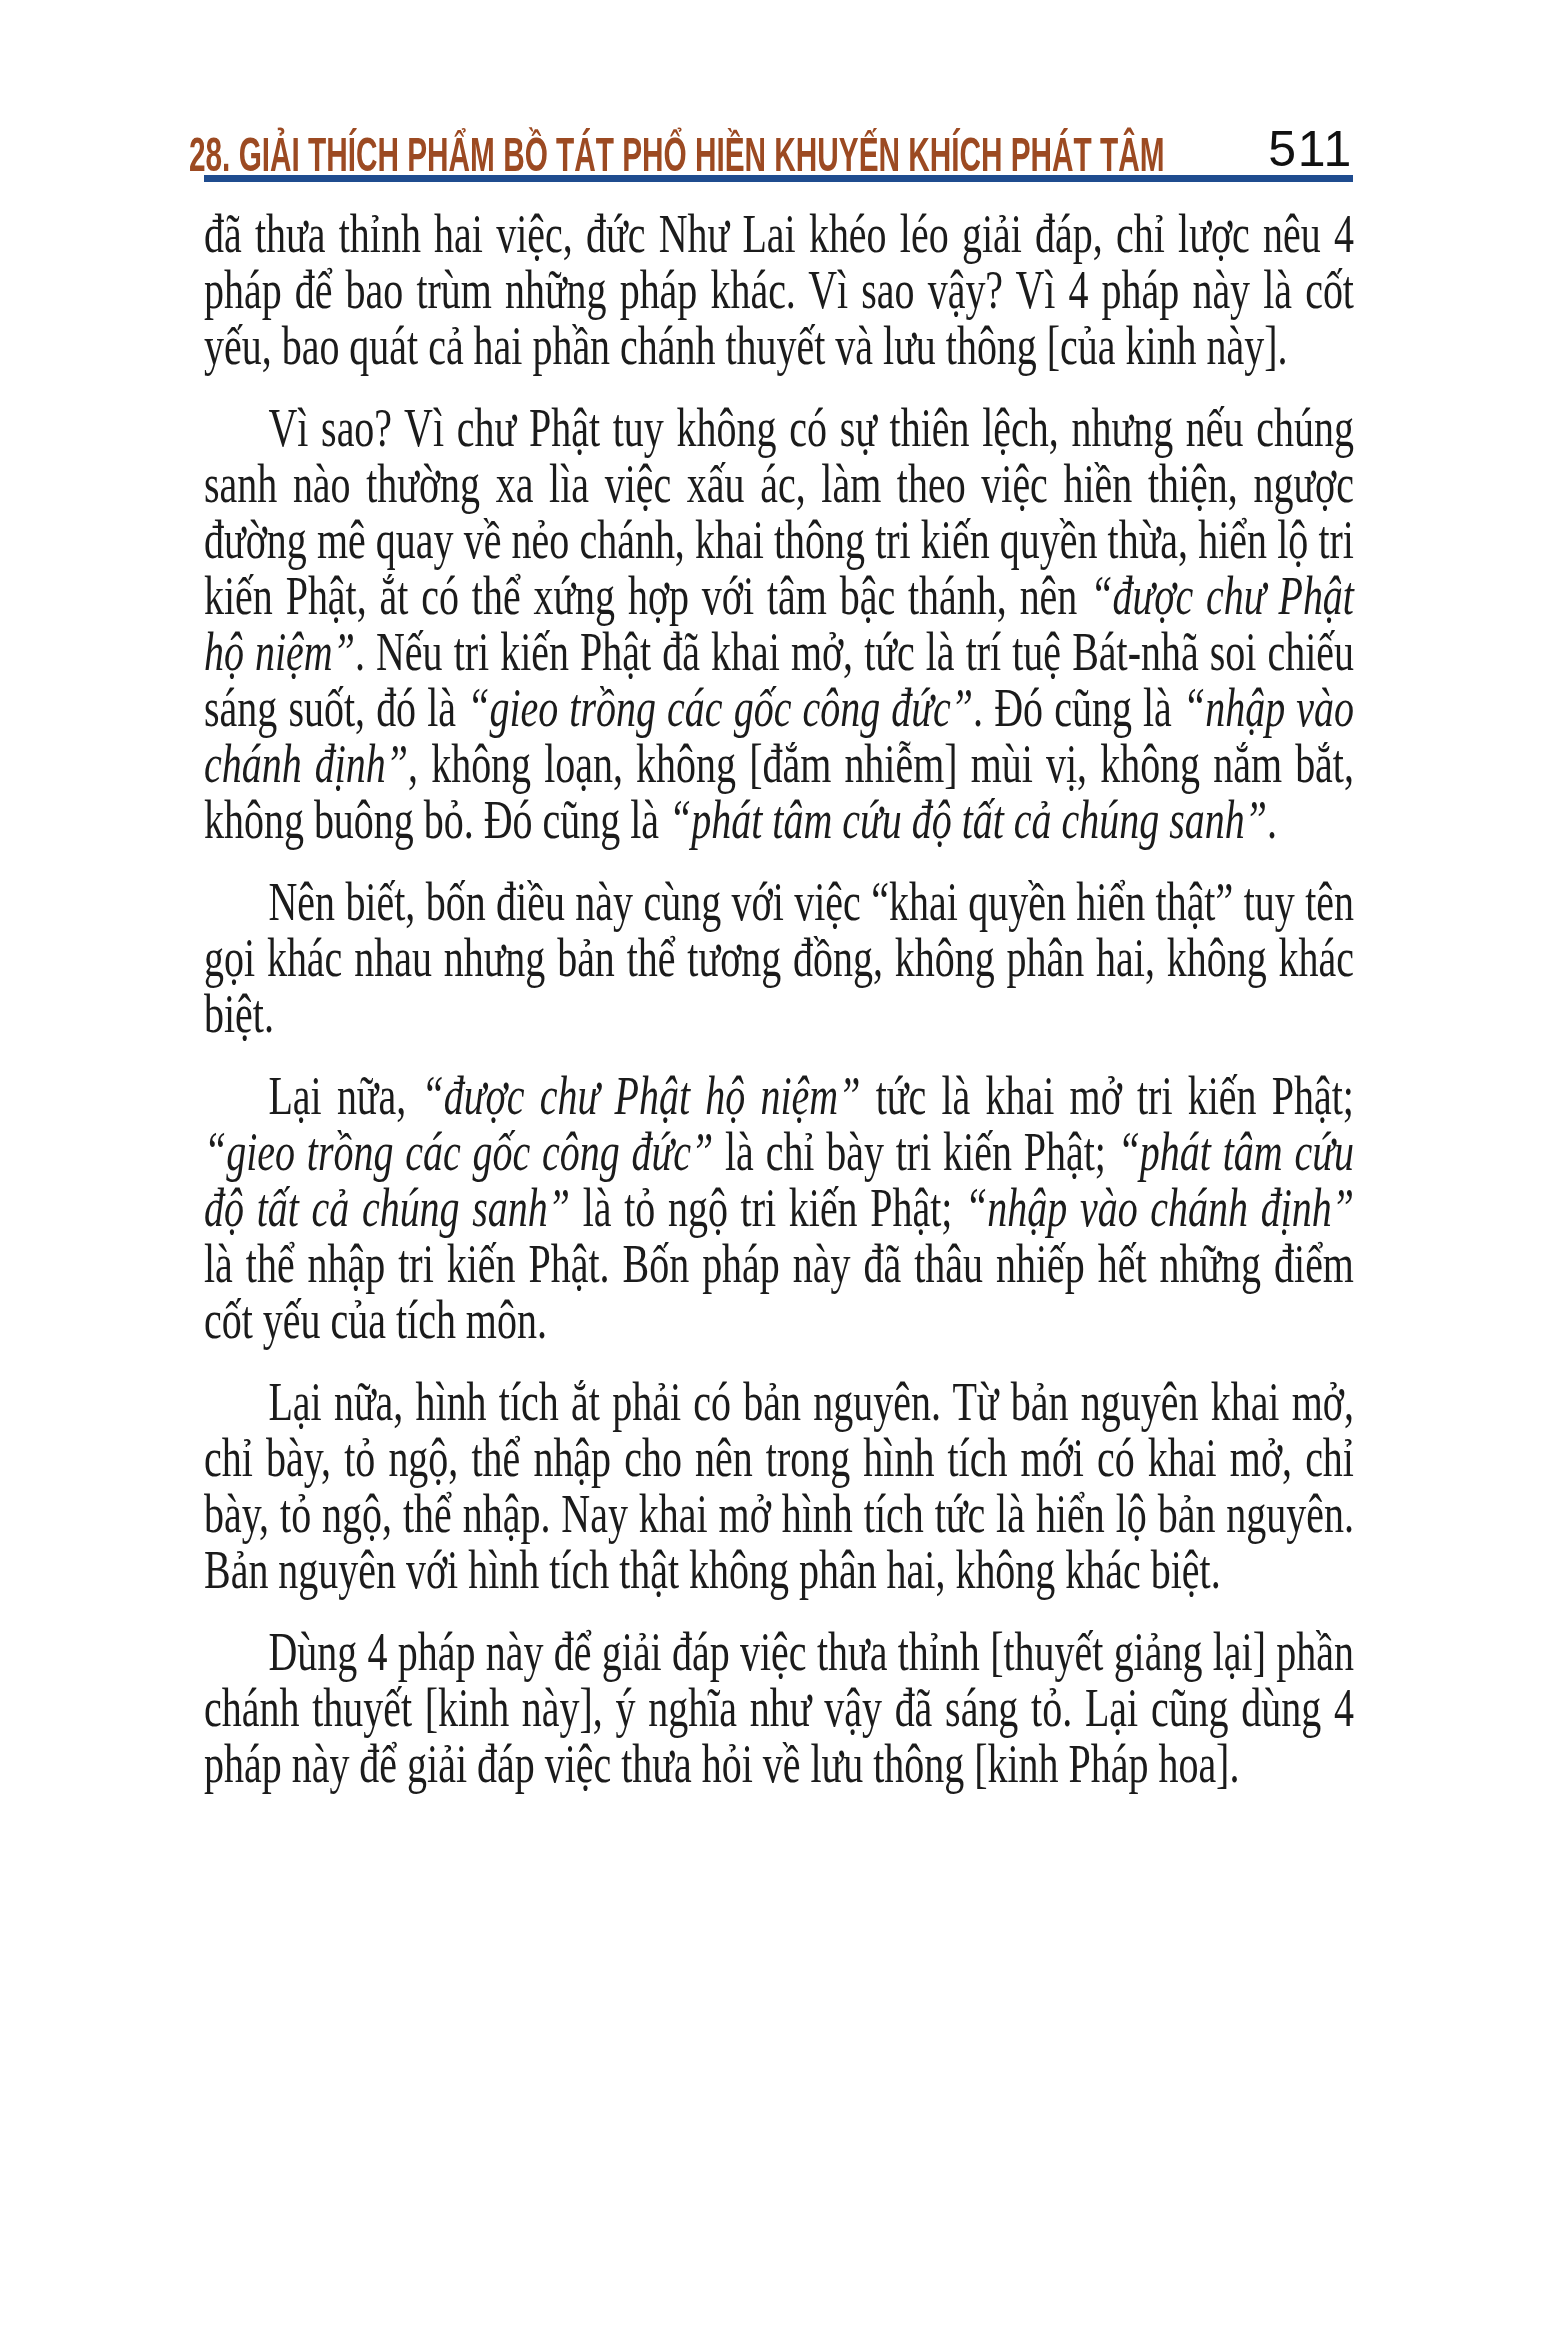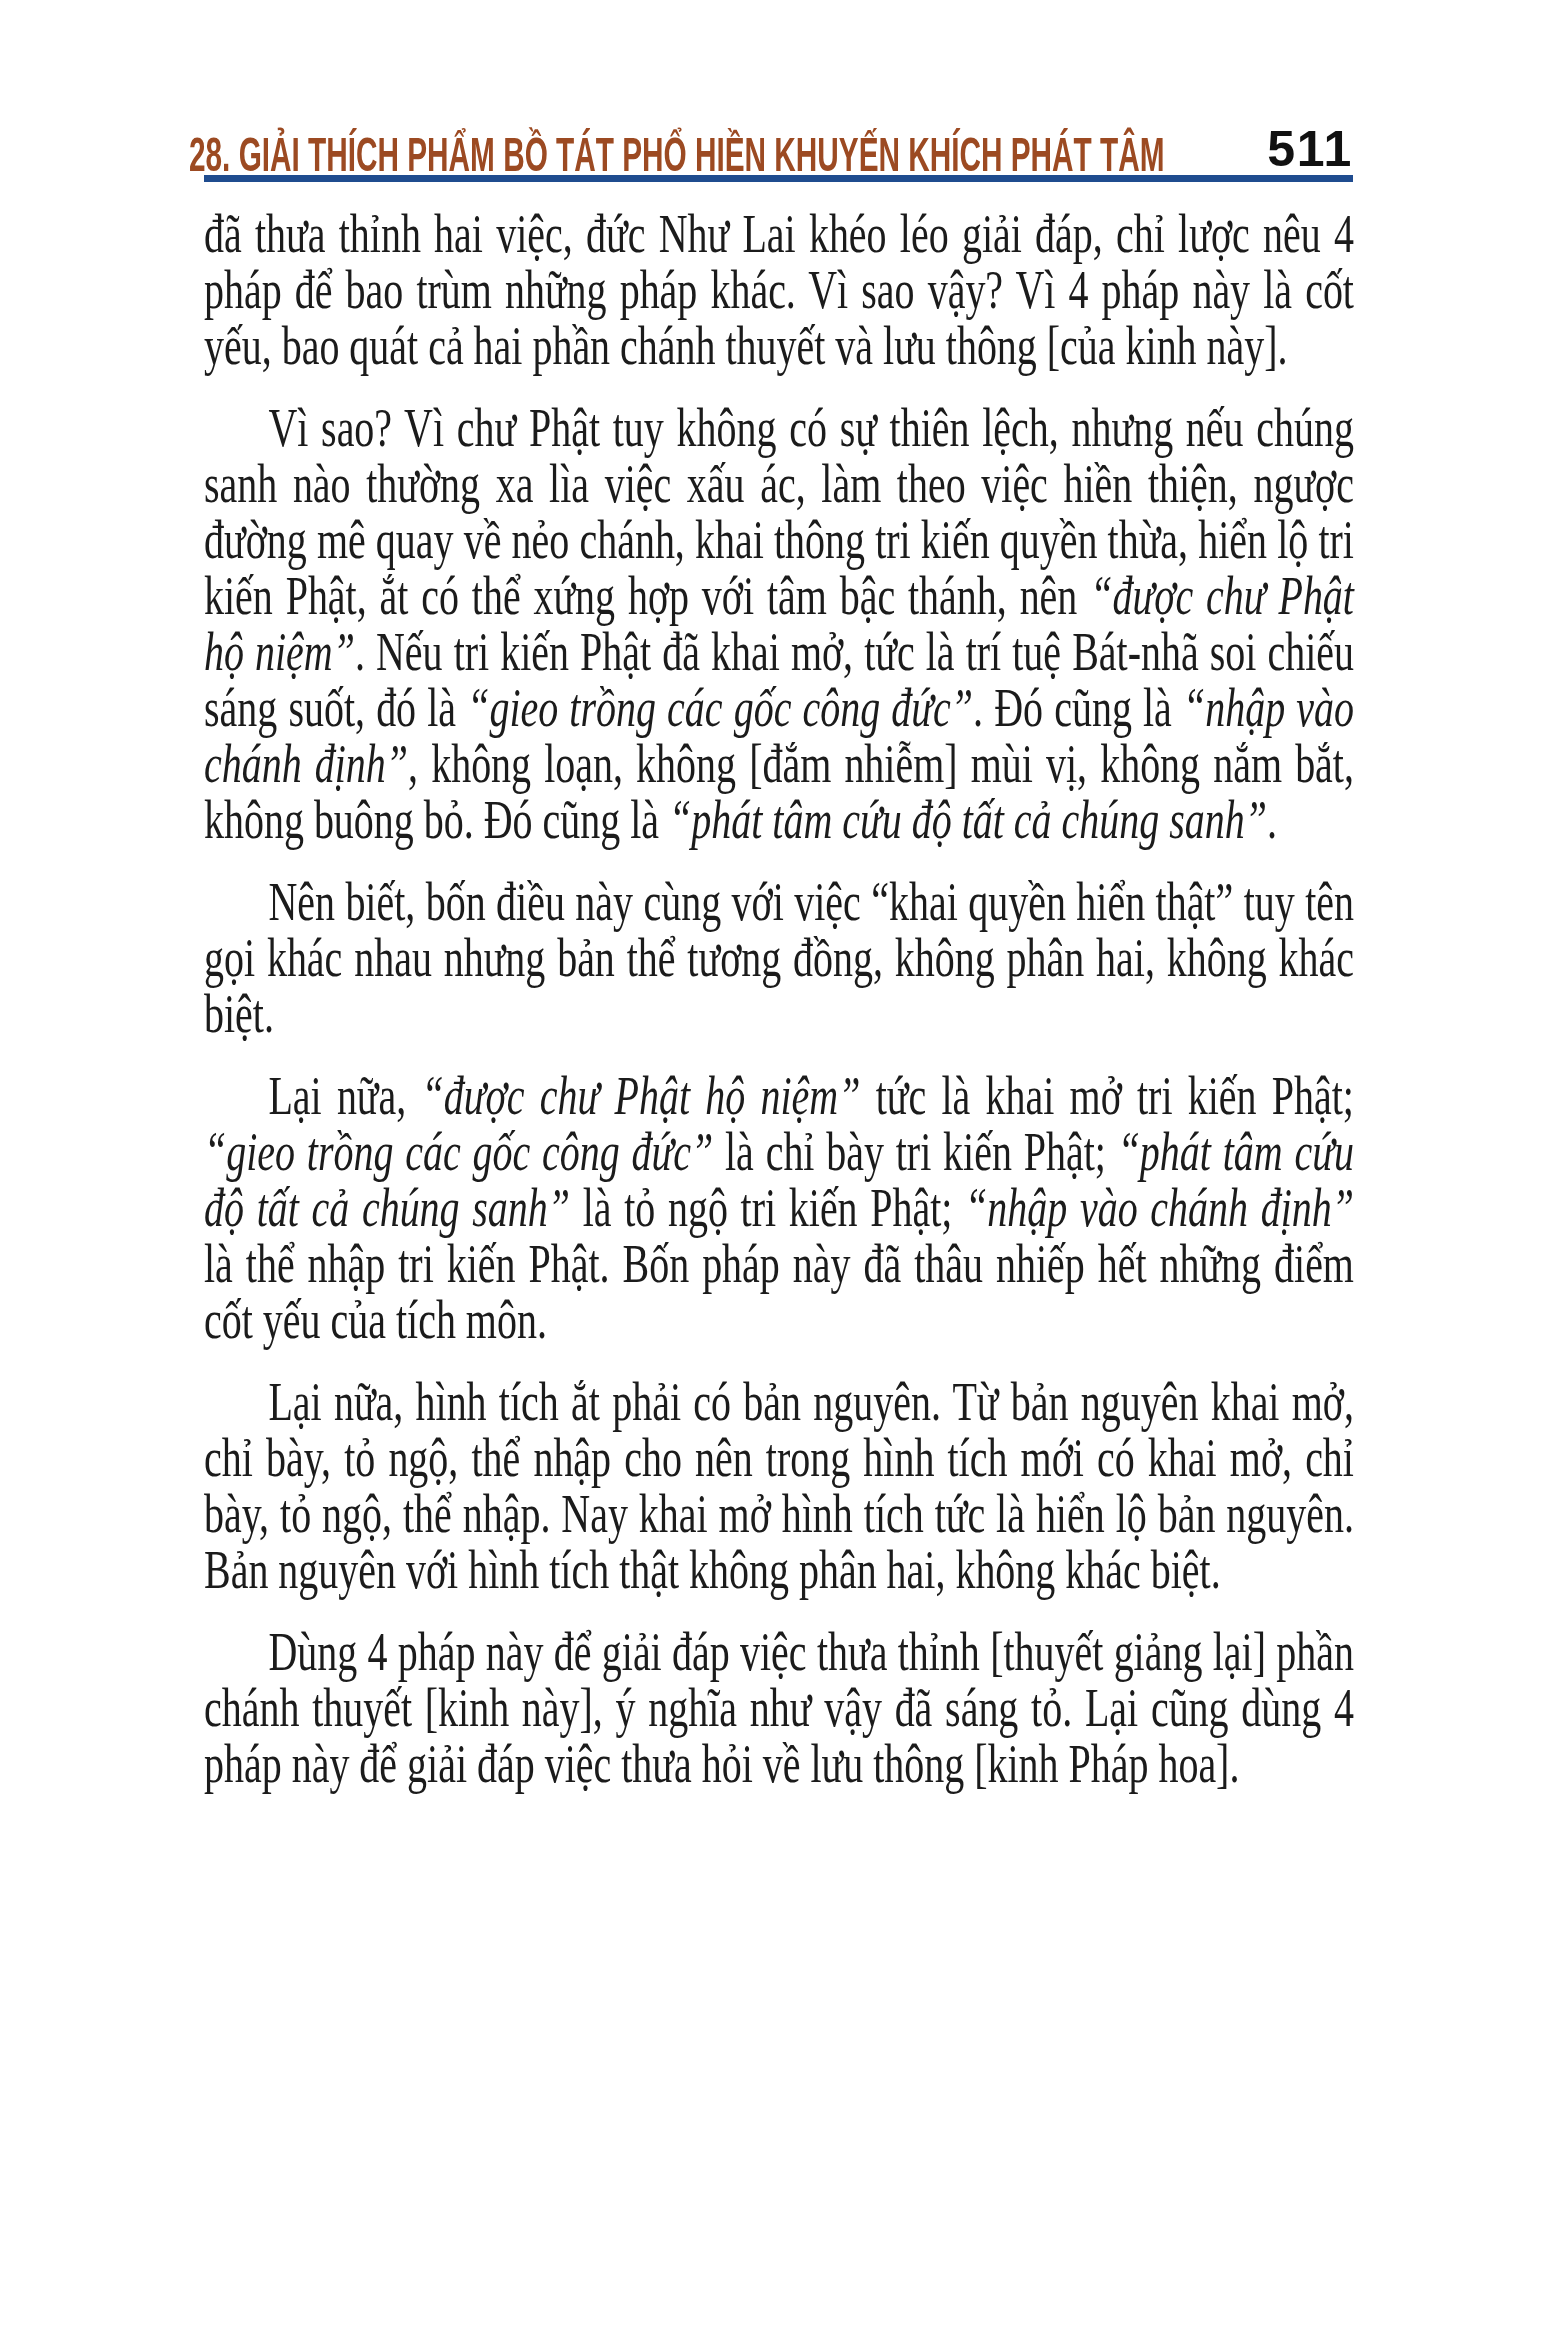--- a/index.html
+++ b/index.html
@@ -30,21 +30,21 @@
     transform-origin: left top;
     white-space: nowrap;
   }
   .page-number {
     position: absolute;
     left: 204px;
     top: 120px;
     width: 1149px;
     text-align: right;
     font-family: "Liberation Sans", sans-serif;
-    font-weight: bold;
+    font-weight: normal;
     font-size: 50px;
     letter-spacing: 1.7px;
     color: var(--pagenum-color, #111111);
   }
   .header-rule {
     position: absolute;
     left: 204px;
     top: 175px;
     width: 1149px;
     height: 7px;

